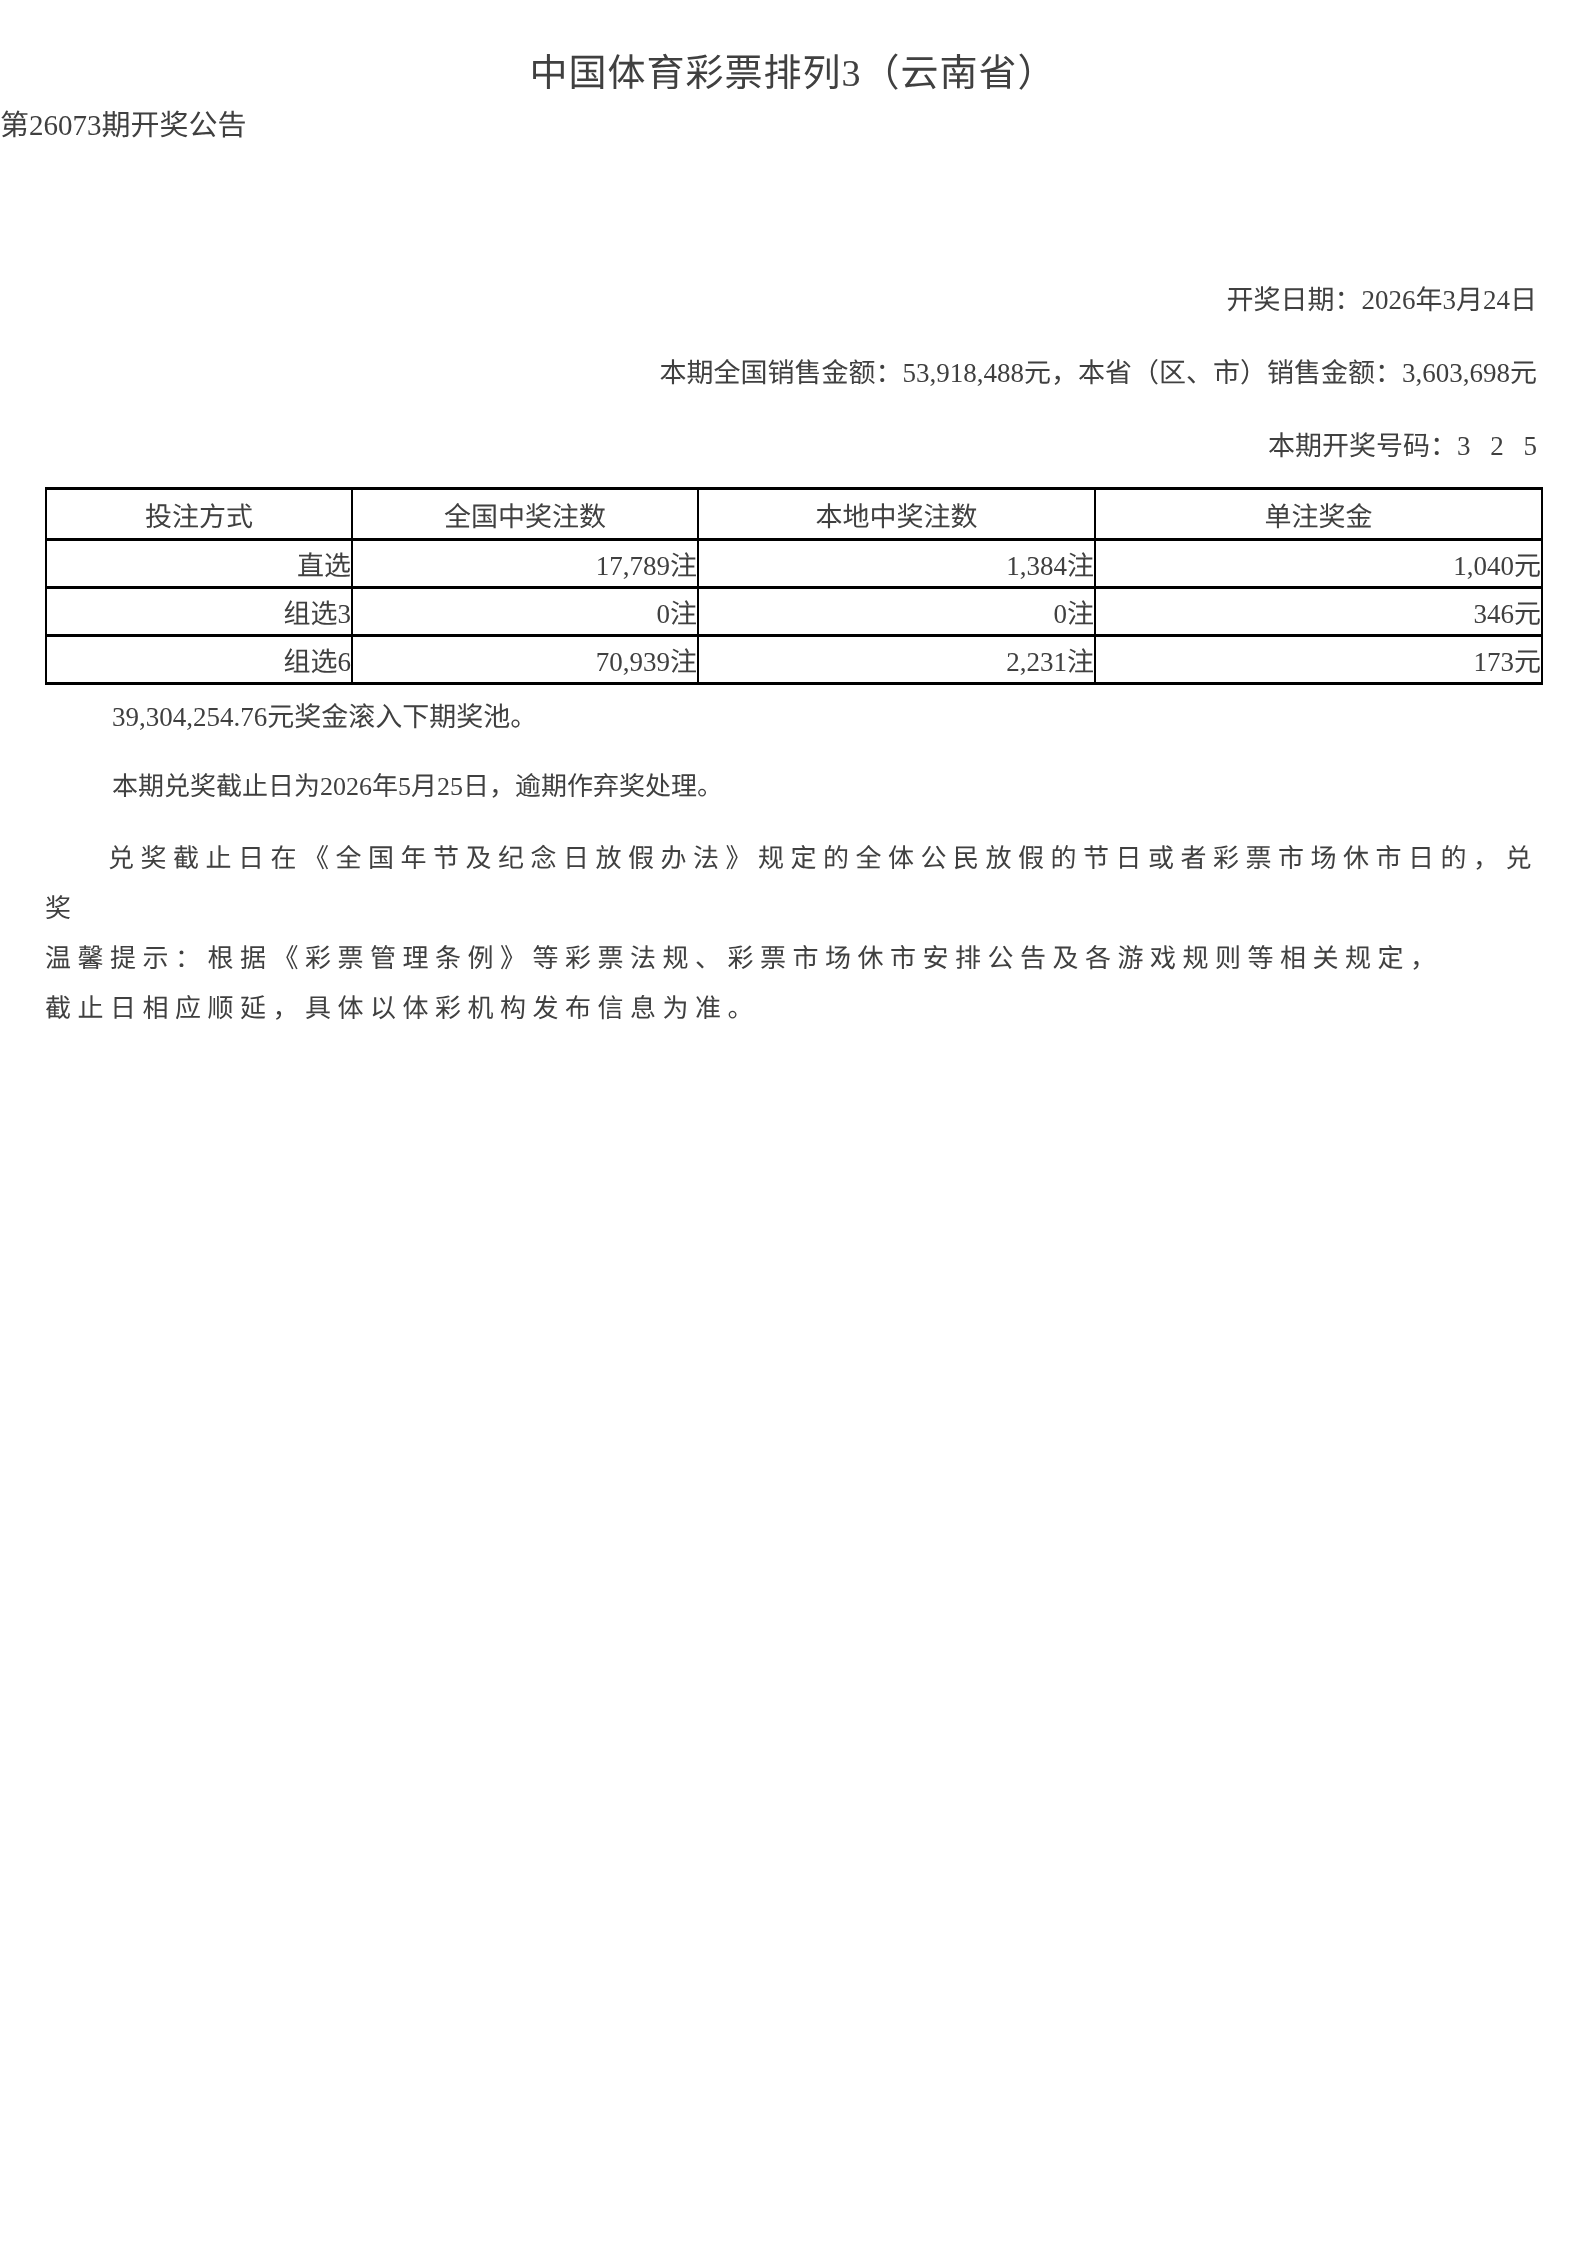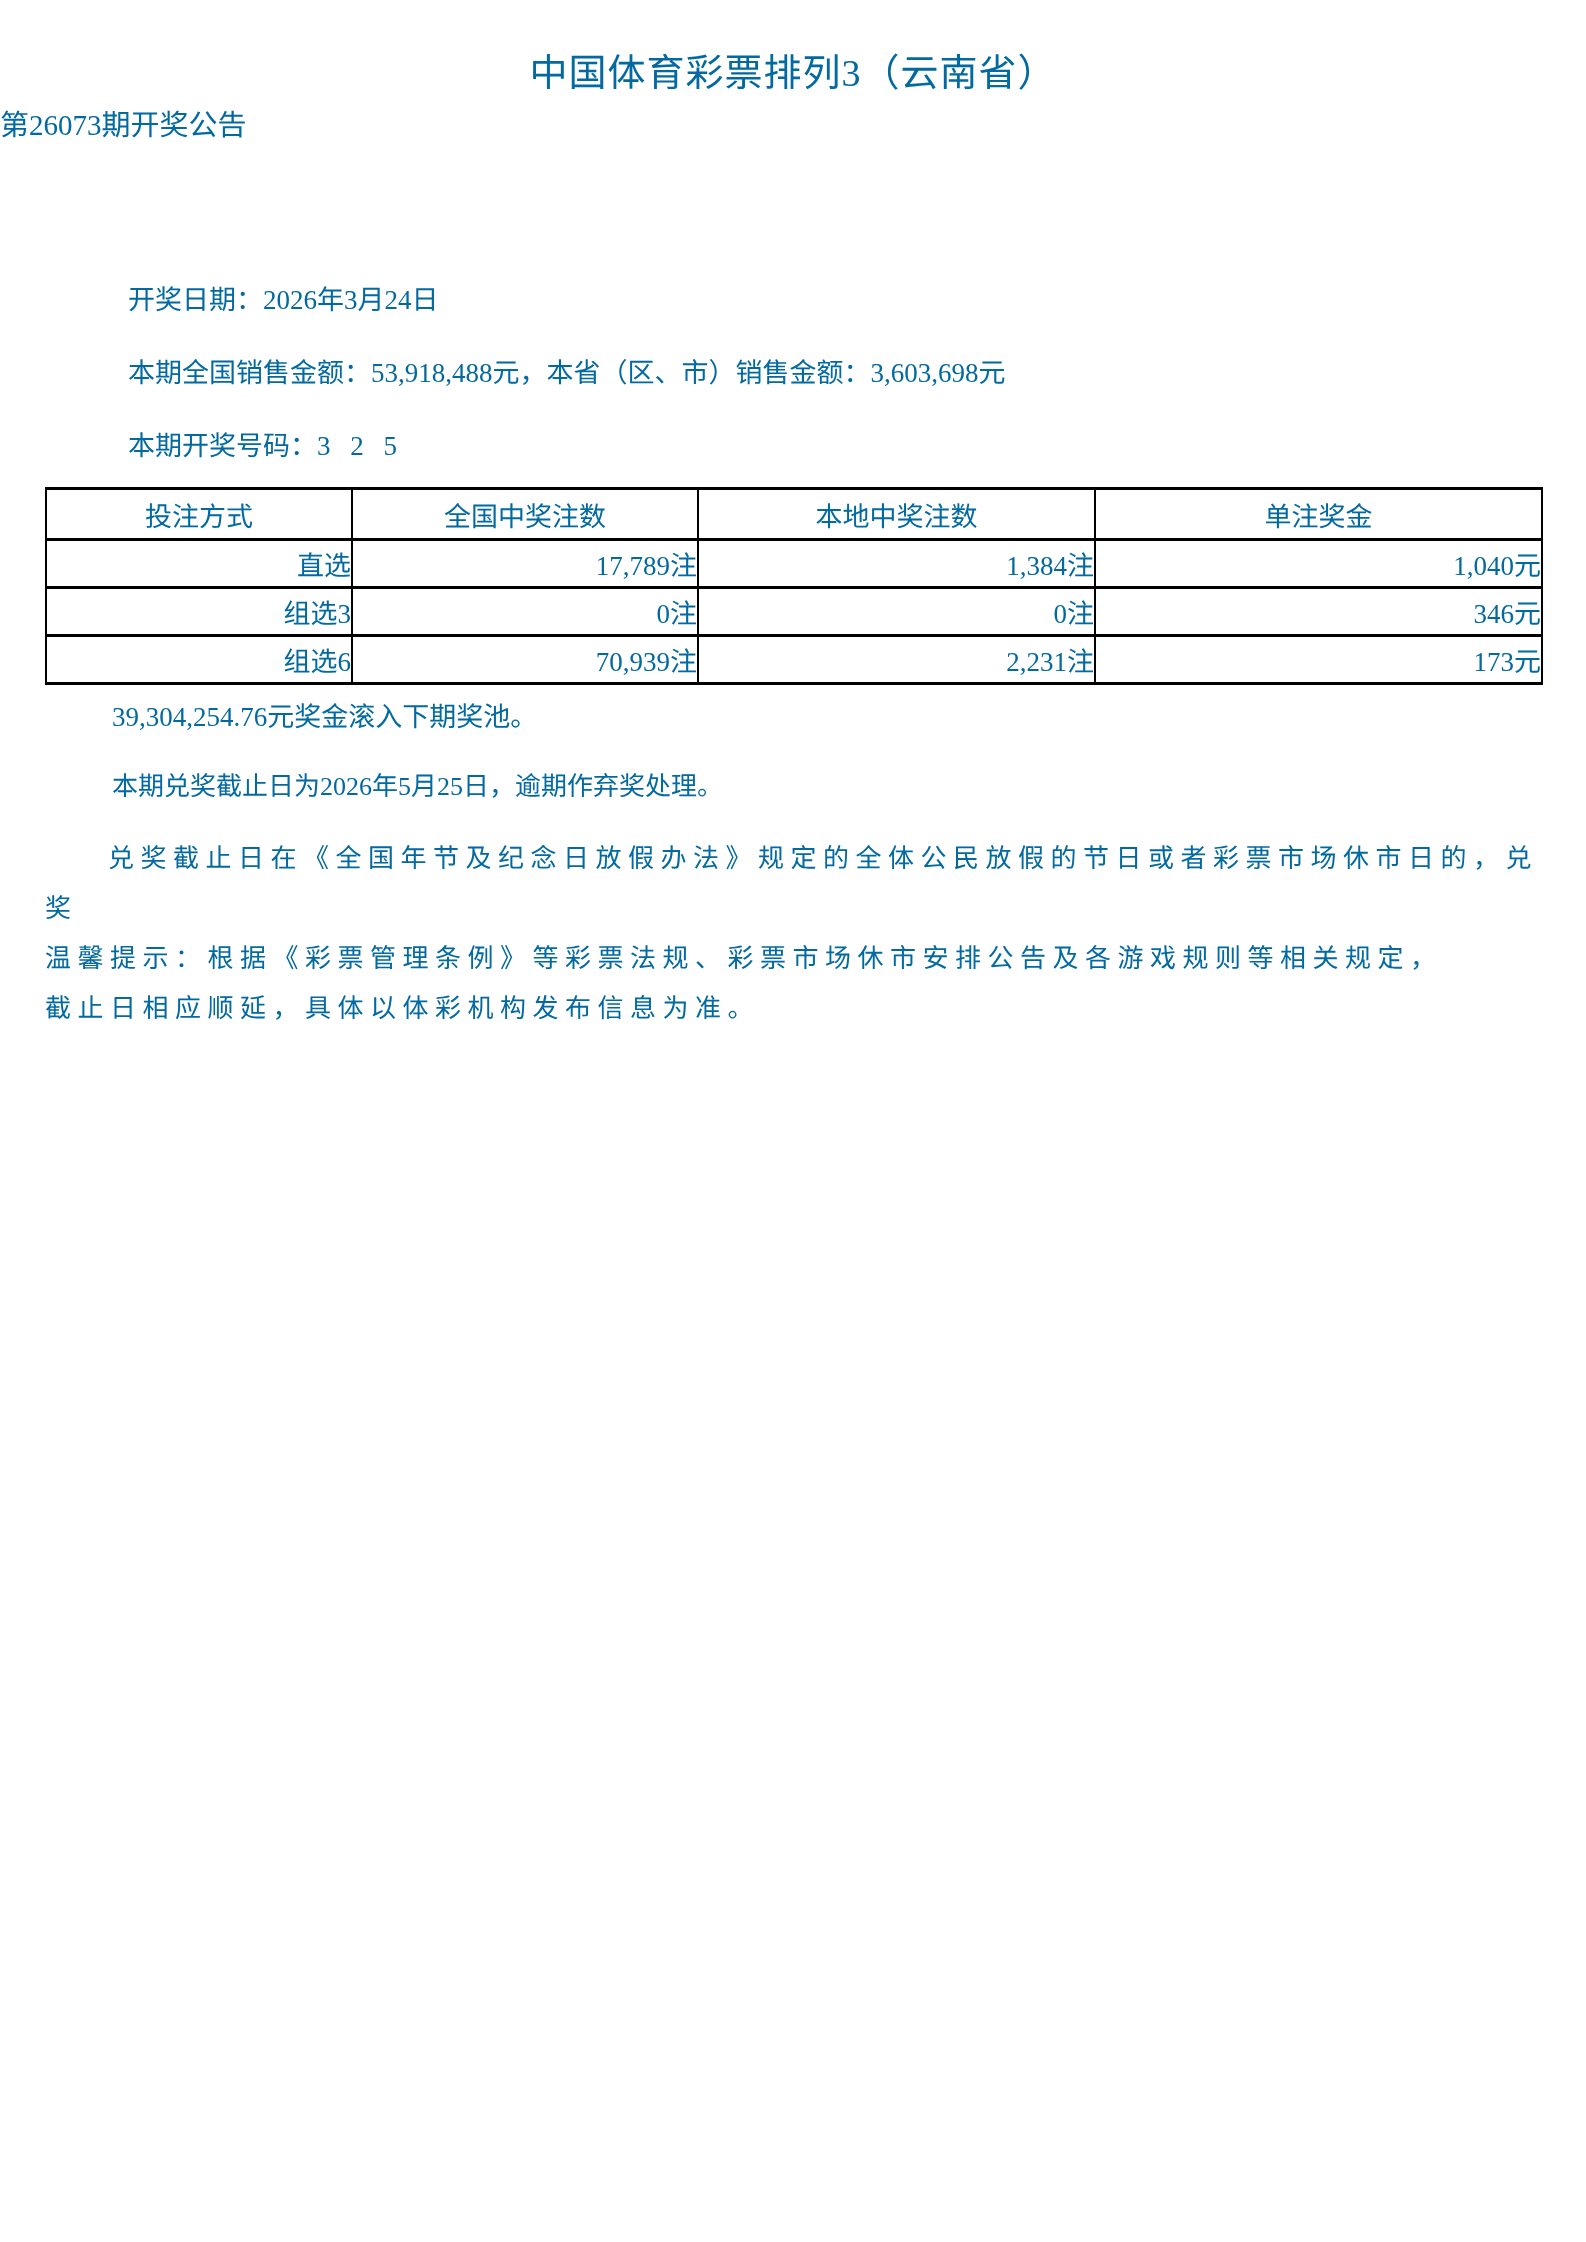--- a/index.html
+++ b/index.html
@@ -2,43 +2,44 @@
 <html lang="zh-CN"><head>
 <meta charset="utf-8">
 <style>
   html,body{margin:0;padding:0;background:#ffffff;}
   .page{
     position:relative;
     width:1586px;
     height:2242px;
     margin:0 auto;
     background:#ffffff;
-    color:#0369a1;
+    color:#404040;
     font-family:"Liberation Serif","DejaVu Serif",serif;
     overflow:hidden;
   }
   .doc-title{
     padding-top:49px;
     font-size:38px;
     line-height:48px;
     text-align:center;
     letter-spacing:1px;
   }
   .doc-subtitle{
     margin-top:10px;
     font-size:29px;
     line-height:36px;
   }
   .content{padding:0 45px;}
   .body-line{
-    margin:16px;
+    margin:4px;
     font-size:27px;
     line-height:36px;
     padding-left:67px;
     white-space:pre;
+    text-align:right;
   }
   .line-draw-date{margin-top:139px;}
   .line-sales{margin-top:37px;}
   .line-numbers{margin-top:37px;word-spacing:13px;}
   table.prize-table{
     margin-top:23px;
     width:1496px;
     border-collapse:collapse;
     table-layout:fixed;
     font-size:27px;

